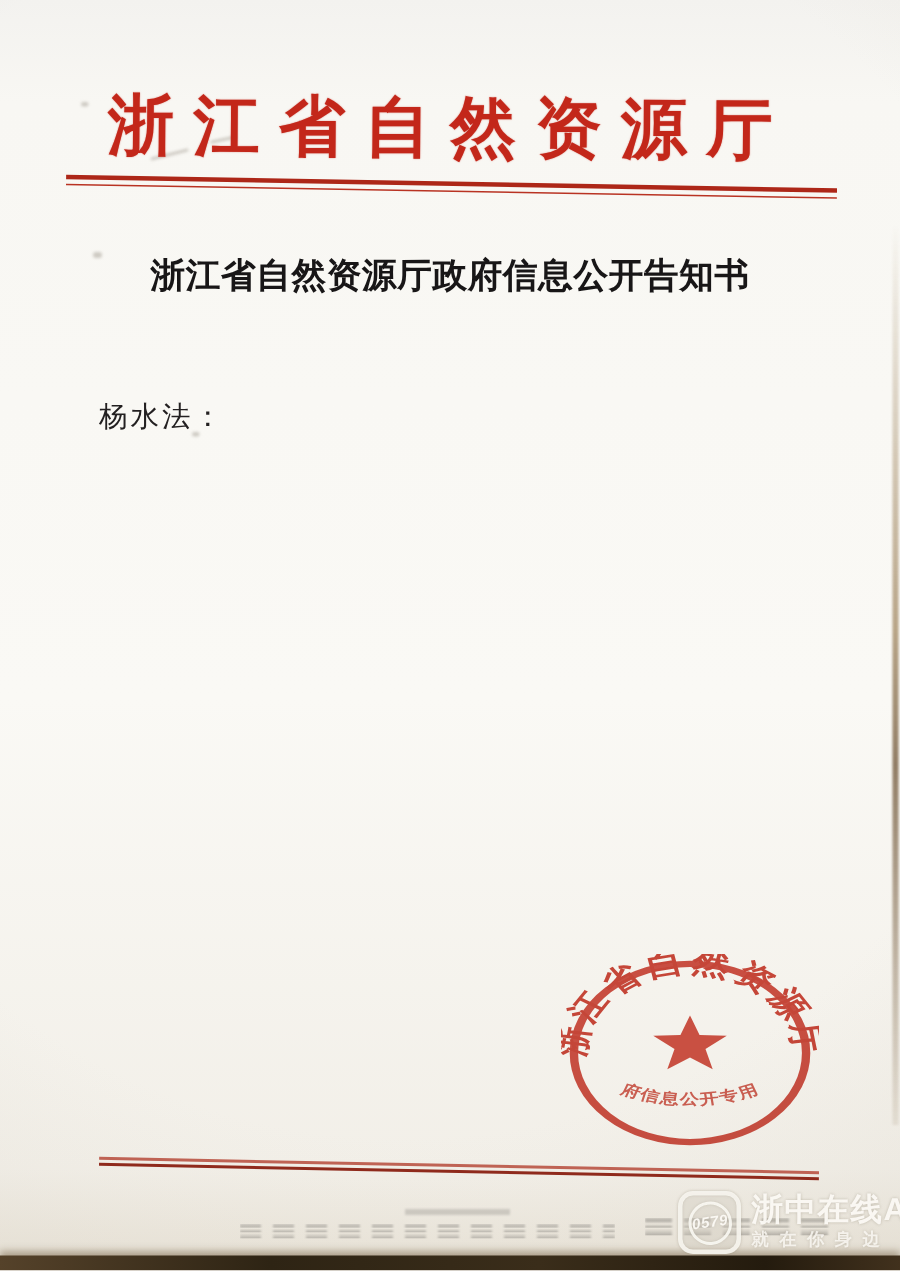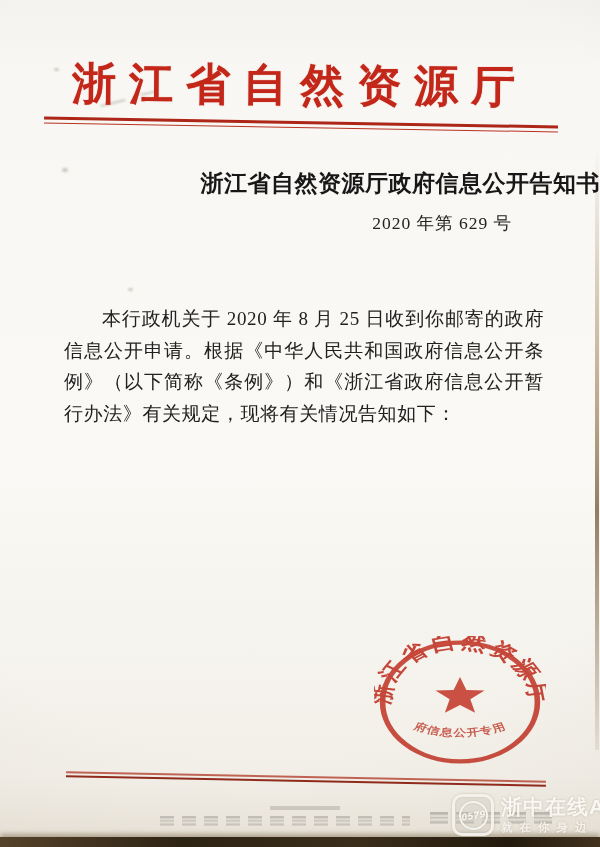--- a/index.html
+++ b/index.html
@@ -53,21 +53,21 @@
     position:absolute; left:44px; top:121px; width:514px; height:8px;
     transform: rotate(1deg);
   }
   .header-rule .thick { height:3px; background:#ad2718; }
   .header-rule .gap   { height:2.5px; }
   .header-rule .thin  { height:1.5px; background:#b93323; }
 
   
   .doc-title {
     position:absolute; left:0; top:168px; width:600px;
-    text-align:right;
+    text-align:center;
     font-family: Liberation Mono, monospace;
     font-weight:bold; font-size:23px; color:#181617;
     letter-spacing:.5px; white-space:nowrap;
   }
   .doc-number {
     position:absolute; right:88px; top:211px;
     font-size:17.5px; color:#242122; letter-spacing:1px; white-space:nowrap;
   }
 
   
@@ -163,24 +163,23 @@
   <div class="right-edge-shadow"></div>
 
   <div class="letterhead">浙江省自然资源厅</div>
   <div class="header-rule">
     <div class="thick"></div>
       <div class="gap"></div>
       <div class="thin"></div>
   </div>
 
   <div class="doc-title">浙江省自然资源厅政府信息公开告知书</div>
-  <div class="doc-number">2020 年第 629 号</div>
-
+
+  <div class="addressee">杨水法：</div>
   <div class="body-block">
-    <p>本行政机关于 2020 年 8 月 25 日收到你邮寄的政府信息公开申请。根据《中华人民共和国政府信息公开条例》（以下简称《条例》）和《浙江省政府信息公开暂行办法》有关规定，现将有关情况告知如下：</p>
   </div>
 
 
   <div class="seal">
     <svg viewBox="-100 -100 200 200" preserveAspectRatio="none">
       <defs>
         <path id="sealTopArc" d="M -68,45 A 81.5,81.5 0 1 1 68,45" fill="none"></path>
         <path id="sealBottomArc" d="M -60,38 Q 0,66 60,38" fill="none"></path>
       </defs>
       <circle cx="0" cy="0" r="90" fill="none" stroke="#c9392b" stroke-width="6.5" opacity="0.95"></circle>

